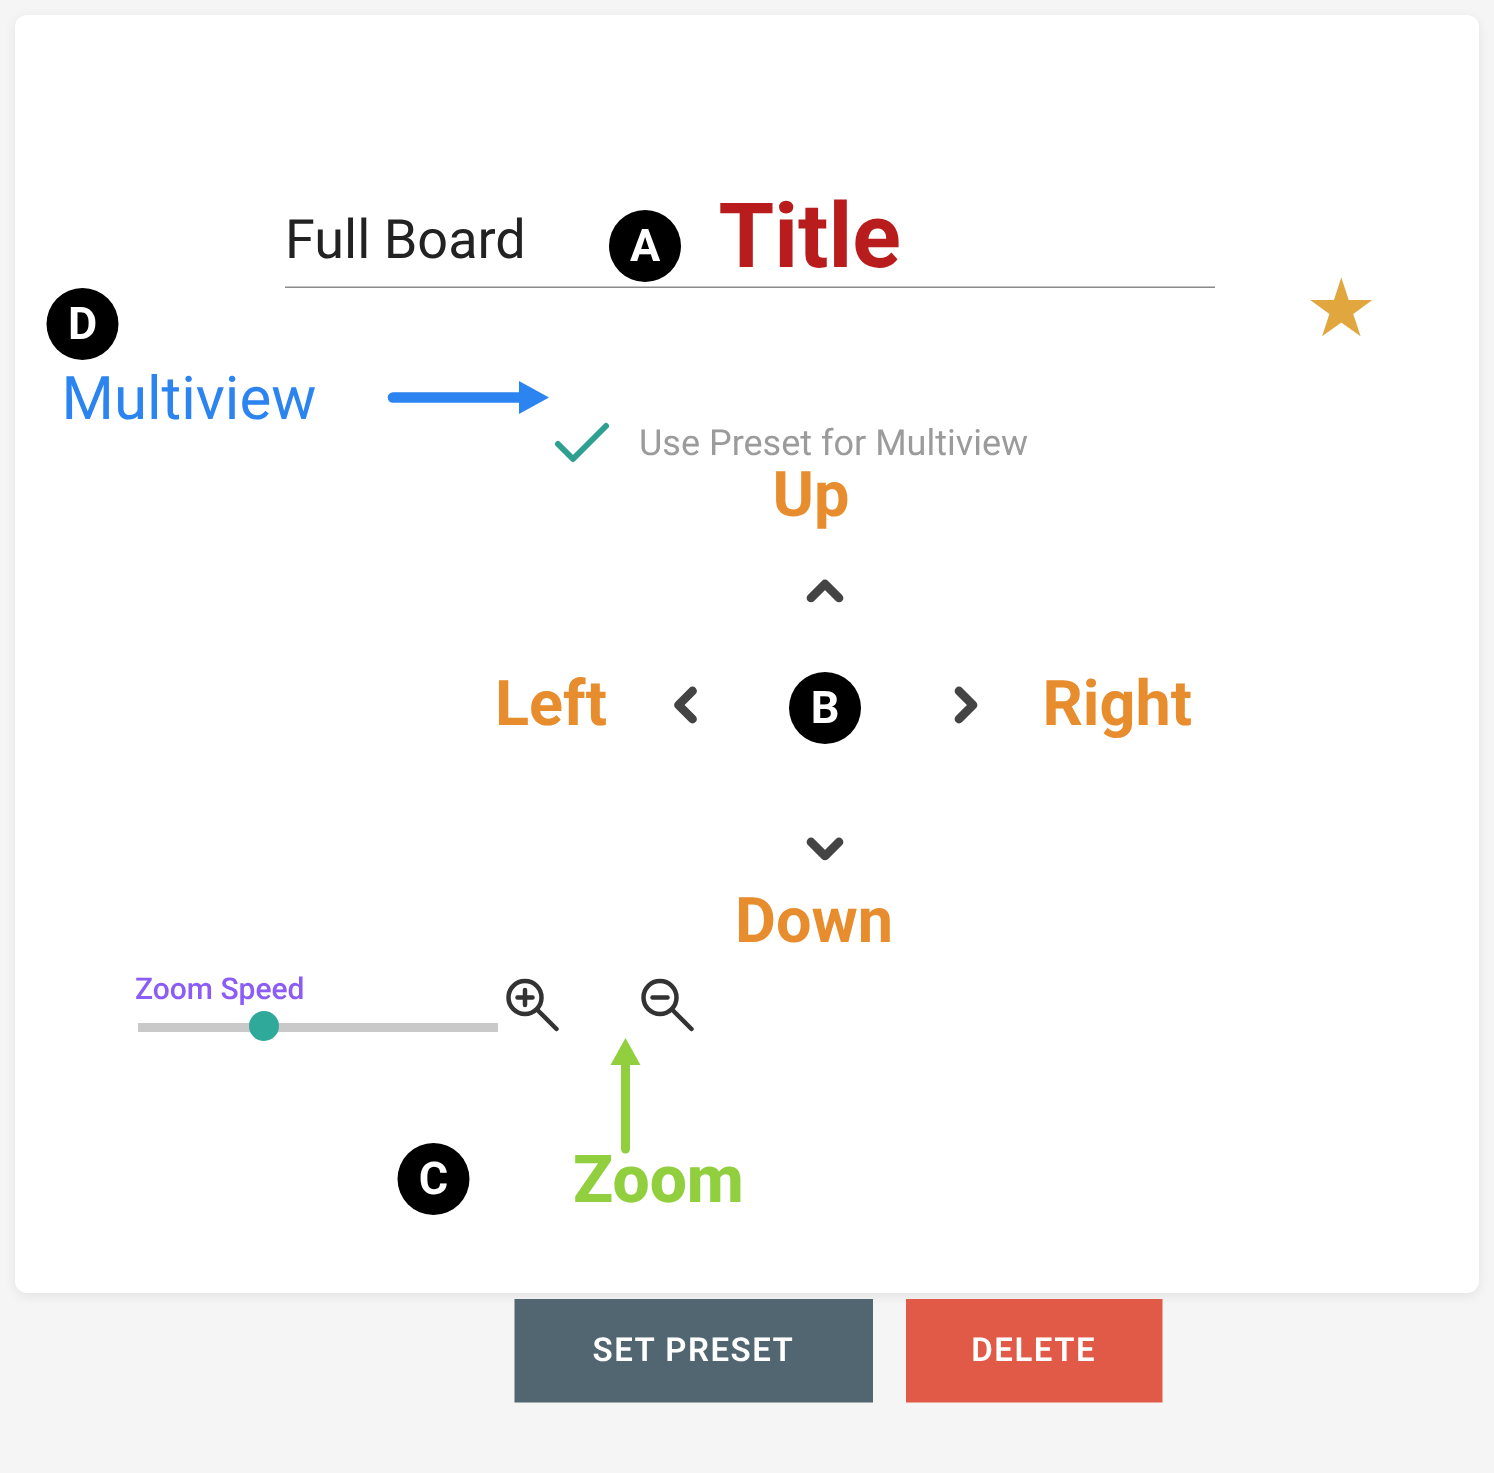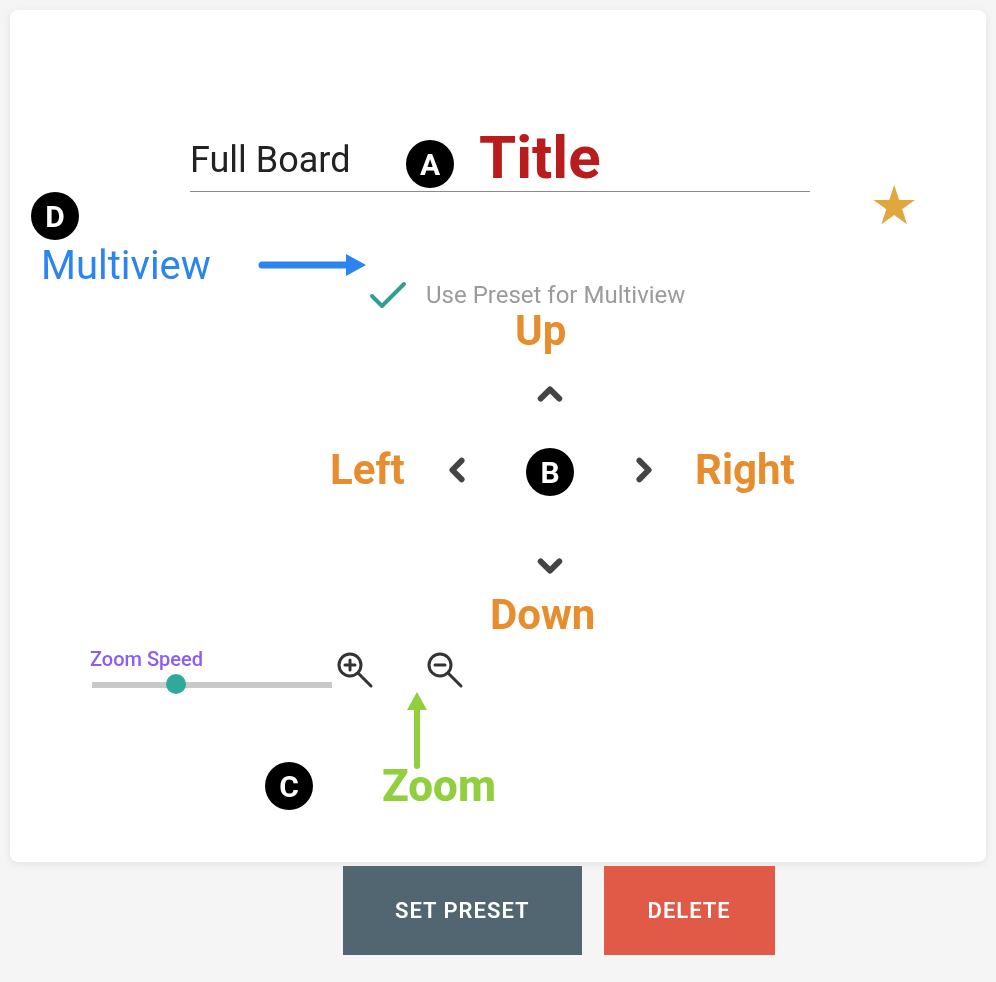--- a/index.html
+++ b/index.html
@@ -91,21 +91,21 @@
 
     
     .btn-row { position:absolute; left:333px; top:856px; display:flex; gap:22px; }
     .btn {
       border:none; color:#fff; font-weight:600;
       font-size:22px; letter-spacing:1px;
       padding:22px 52px; cursor:pointer;
       font-family:inherit;
     }
     .btn-set { background:#516670; }
-    .btn-del { background:#e15a48; padding:32px 44px; }
+    .btn-del { background:#e15a48; padding:22px 44px; }
 
     
     .badge {
       position:absolute; width:48px; height:48px;
       border-radius:50%; background:#000; color:#fff;
       font-size:30px; font-weight:700;
       display:flex; align-items:center; justify-content:center;
     }
     .badge-a { left:396px; top:130px; }
     .badge-b { left:516px; top:438px; }

